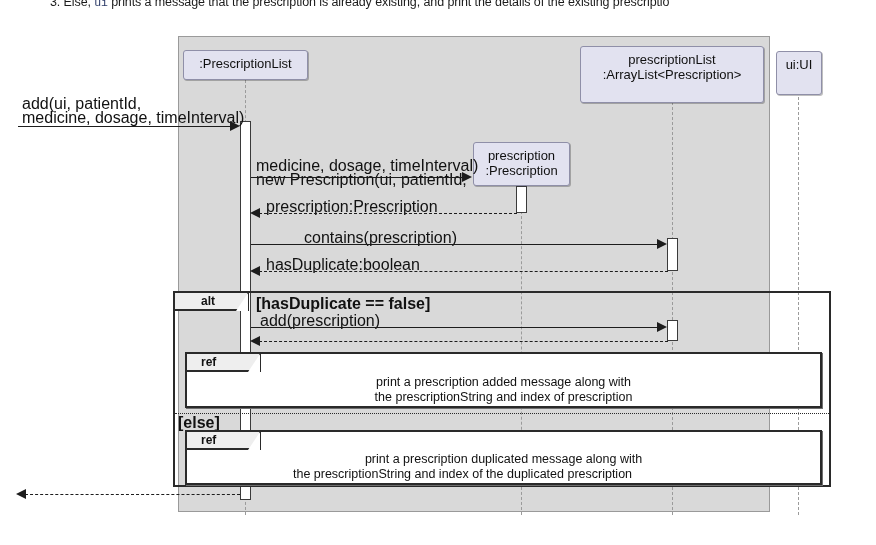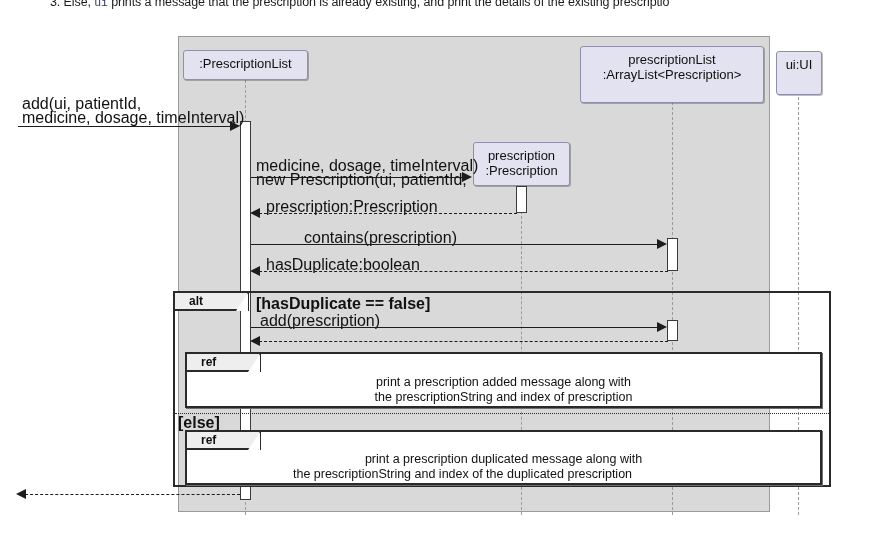--- a/index.html
+++ b/index.html
@@ -204,21 +204,21 @@
 
   <div class="msg-label" style="left:256px; top:231px;margin-left:48px;">contains(prescription)</div>
   <div class="msg-line" style="left:251px; top:244px; width:407px;"></div>
   <div class="arrow-r" style="left:657px; top:239px;"></div>
 
   <div class="msg-label" style="left:266px; top:258px;">hasDuplicate:boolean</div>
   <div class="msg-line dashed" style="left:259px; top:271px; width:409px;"></div>
   <div class="arrow-l" style="left:250px; top:266px;"></div>
 
   <div class="frag" style="left:173px; top:291px; width:658px; height:196px;"></div>
-  <div class="frag-tag" style="left:175px; top:293px; width:74px;">alt</div>
+  <div class="frag-tag" style="left:175px; top:293px; width:74px;text-align:center;">alt</div>
 
   <div class="guard" style="left:256px; top:295px;">[hasDuplicate == false]</div>
 
   <div class="msg-label" style="left:260px; top:314px;">add(prescription)</div>
   <div class="msg-line" style="left:251px; top:327px; width:407px;"></div>
   <div class="arrow-r" style="left:657px; top:322px;"></div>
 
   <div class="msg-line dashed" style="left:259px; top:341px; width:409px;"></div>
   <div class="arrow-l" style="left:250px; top:336px;"></div>
 

